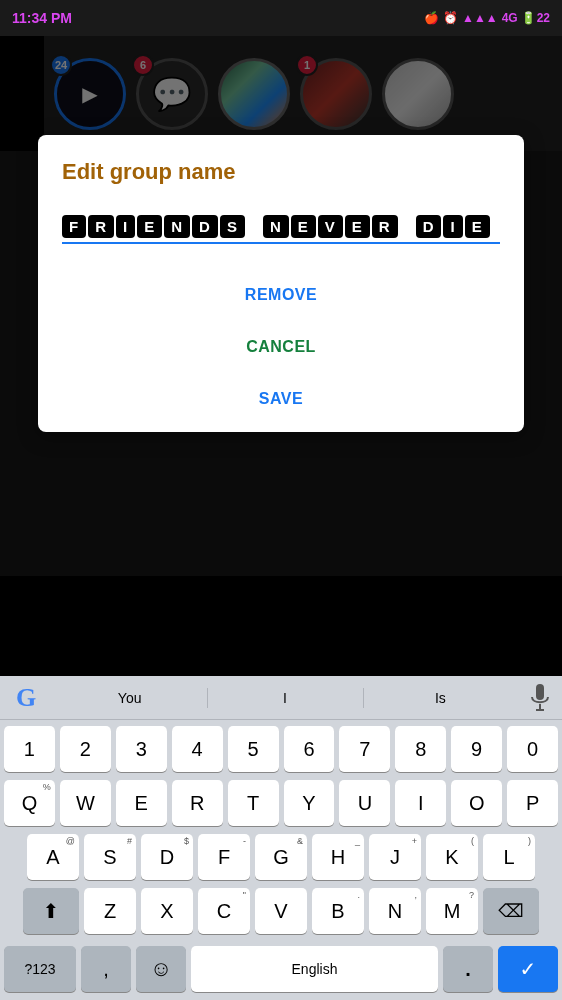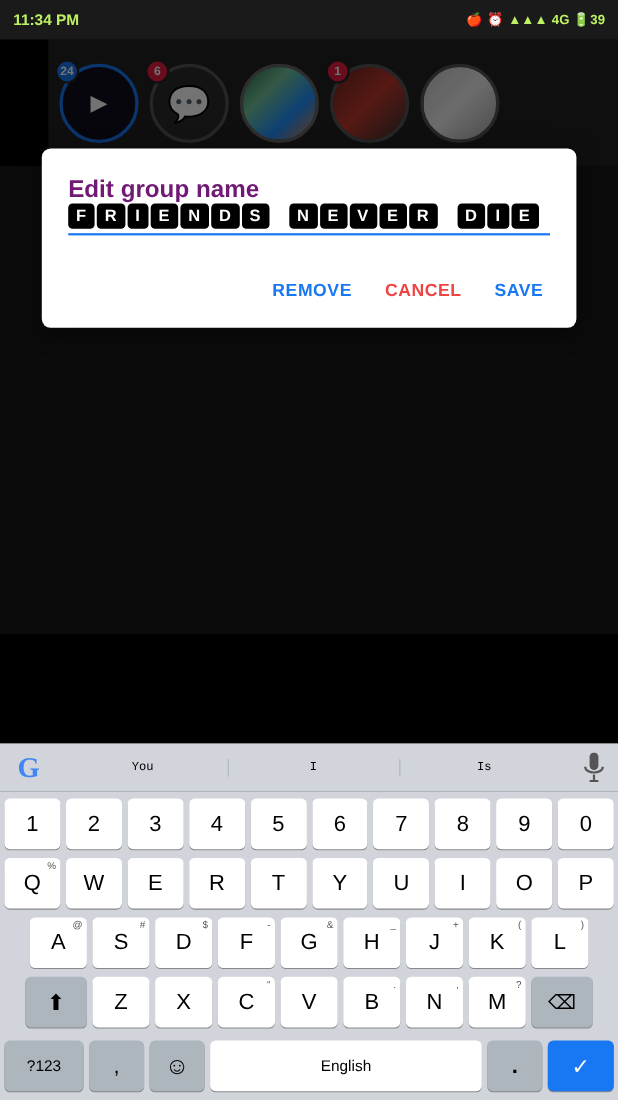--- a/index.html
+++ b/index.html
@@ -14,21 +14,21 @@
 
     
     .status-bar {
       width: 100%;
       height: 36px;
       background: #1a1a1a;
       display: flex;
       align-items: center;
       justify-content: space-between;
       padding: 0 12px;
-      color: #bef264;
+      color: #d946ef;
       font-size: 14px;
       font-weight: 600;
     }
     .status-bar-left { font-size: 14px; font-weight: 700; }
     .status-bar-right { display: flex; align-items: center; gap: 4px; font-size: 12px; }
 
     
     .stories-row {
       width: 100%;
       height: 115px;
@@ -144,21 +144,22 @@
       width: 486px;
       background: #fff;
       border-radius: 8px;
       z-index: 10;
       padding: 24px 24px 16px 24px;
       box-shadow: 0 4px 20px rgba(0,0,0,0.4);
     }
     .dialog-title {
       font-size: 22px;
       font-weight: 600;
-      color: #701a75;
+      color: #a16207;
+      margin-bottom: 30px;
     }
     .dialog-input-wrap {
       border-bottom: 2px solid #1877f2;
       margin-bottom: 30px;
       padding-bottom: 4px;
     }
     
     .text-bubbles {
       display: flex;
       gap: 2px;
@@ -171,32 +172,33 @@
       border-radius: 4px;
       font-size: 15px;
       font-weight: 700;
       letter-spacing: 1px;
     }
     .dialog-actions {
       display: flex;
       justify-content: flex-end;
       gap: 18px;
       padding-top: 4px;
+      flex-direction: column;
     }
     .dialog-btn {
       background: none;
       border: none;
       font-size: 16px;
       font-weight: 700;
       cursor: pointer;
       padding: 8px 6px;
       letter-spacing: 0.5px;
     }
     .btn-remove { color: #1877f2; }
-    .btn-cancel { color: #ef4444; }
+    .btn-cancel { color: #15803d; }
     .btn-save { color: #1877f2; }
 
     
     .keyboard {
       position: absolute;
       bottom: 0;
       left: 0;
       width: 562px;
       background: #d1d5db;
       z-index: 20;
@@ -204,25 +206,24 @@
     .keyboard-suggestions {
       background: #d1d5db;
       height: 44px;
       display: flex;
       align-items: center;
       border-bottom: 1px solid #b0b4bb;
     }
     .suggestion-item {
       flex: 1;
       text-align: center;
-      font-size: 11px;
+      font-size: 14px;
       color: #000;
       padding: 10px 0;
       position: relative;
-      font-family: Liberation Mono, monospace;
     }
     .suggestion-item + .suggestion-item::before {
       content: '';
       position: absolute;
       left: 0;
       top: 8px;
       bottom: 8px;
       width: 1px;
       background: #b0b4bb;
     }
@@ -314,21 +315,21 @@
 </head>
 <body>
 
 <div class="status-bar">
   <span class="status-bar-left">11:34 PM</span>
   <div class="status-bar-right">
     <span>🍎</span>
     <span>⏰</span>
     <span>▲▲▲</span>
     <span>4G</span>
-    <span>🔋39</span>
+    <span>🔋22</span>
   </div>
 </div>
 
 <div class="stories-row">
   <div class="story-circle">
     <div class="story-avatar blue-border" style="background:#1a1a2e;">
       <div class="play-icon"></div>
     </div>
     <div class="story-badge">24</div>
   </div>

